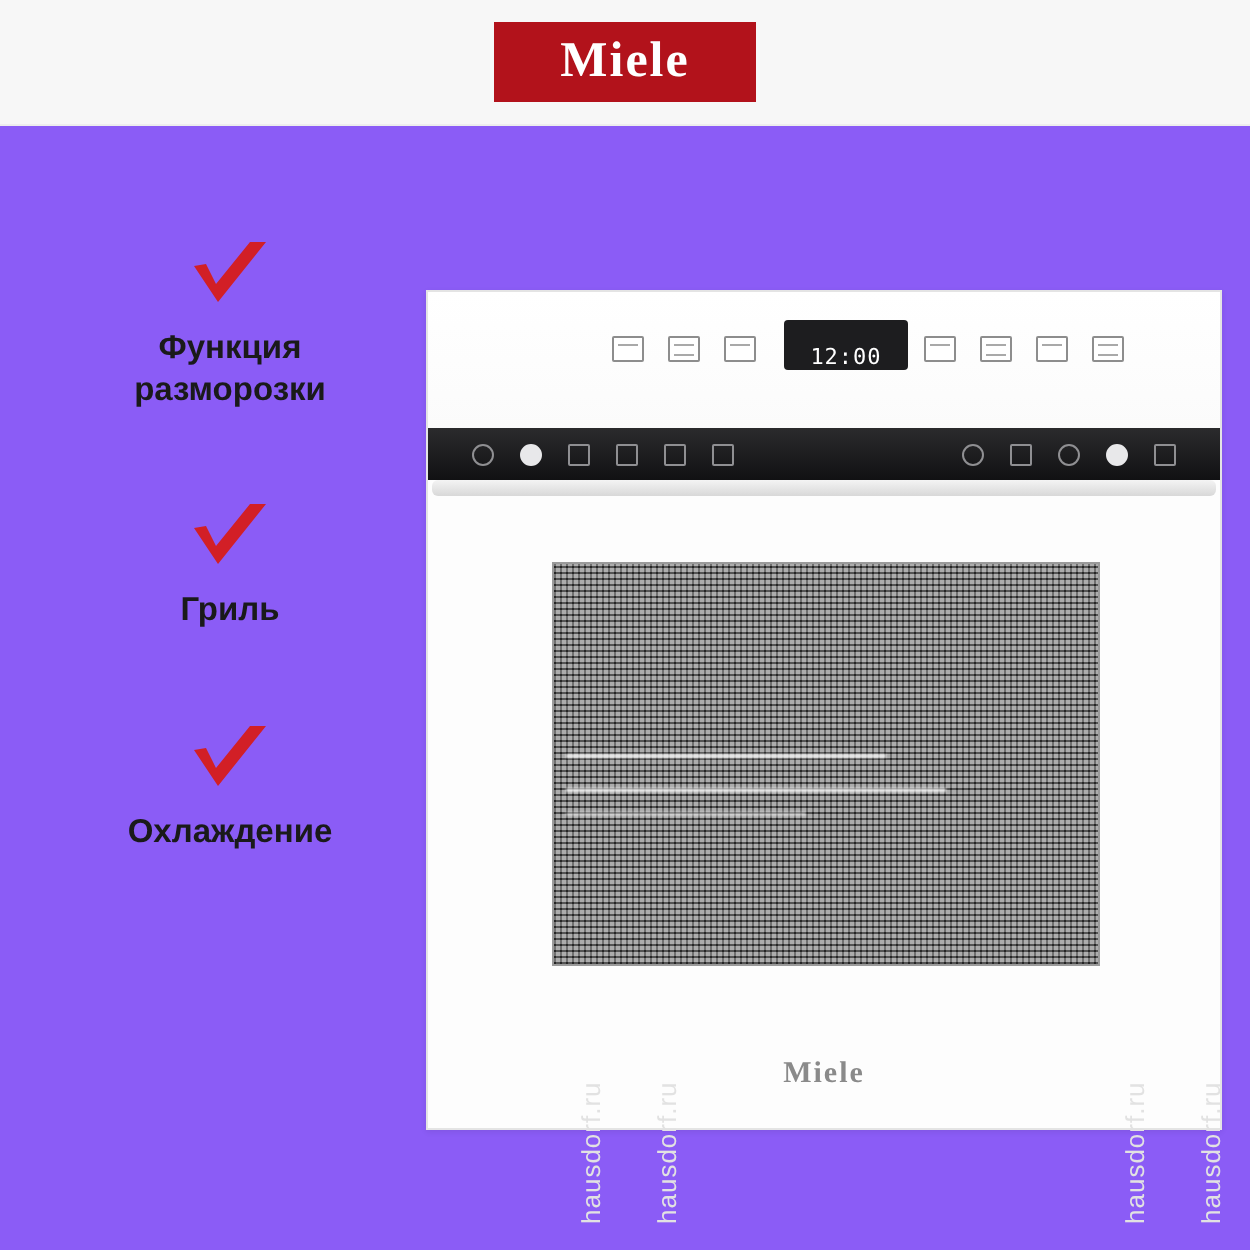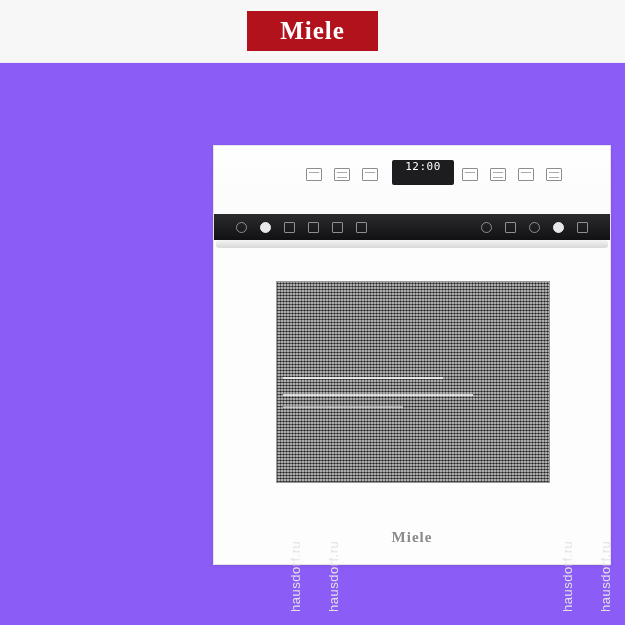--- a/index.html
+++ b/index.html
@@ -130,21 +130,21 @@
   }
   .display {
     position: absolute;
     left: 178px;
     top: 14px;
     width: 62px;
     height: 25px;
     background: #1d1d1f;
     border-radius: 2px;
     display: flex;
-    align-items: flex-start;
+    align-items: flex-end;
     justify-content: center;
   }
   .display .time {
     color: #ffffff;
     font-size: 11px;
     letter-spacing: 0.5px;
     font-family: "DejaVu Sans Mono", monospace;
   }
   .dark-strip {
     position: absolute;
@@ -250,20 +250,45 @@
 <body>
 
 <div class="page">
 
   <div class="top-band">
     <div class="brand-box">
       <span class="brand-text">Miele</span>
     </div>
   </div>
 
+  <div class="features">
+
+    <div class="feature">
+      <svg class="check" viewBox="0 0 40 34">
+        <path d="M2 13 L14 31 L38 1 L30 1 L13 22 L8 12 Z" fill="#d21f26"></path>
+      </svg>
+      <div class="feature-label">Функция
+разморозки</div>
+    </div>
+
+    <div class="feature">
+      <svg class="check" viewBox="0 0 40 34">
+        <path d="M2 13 L14 31 L38 1 L30 1 L13 22 L8 12 Z" fill="#d21f26"></path>
+      </svg>
+      <div class="feature-label">Гриль</div>
+    </div>
+
+    <div class="feature">
+      <svg class="check" viewBox="0 0 40 34">
+        <path d="M2 13 L14 31 L38 1 L30 1 L13 22 L8 12 Z" fill="#d21f26"></path>
+      </svg>
+      <div class="feature-label">Охлаждение</div>
+    </div>
+
+  </div>
 
   <div class="oven">
 
     <div class="panel">
       <div class="icon-row">
         <span class="pic-icon"></span>
         <span class="pic-icon v2"></span>
         <span class="pic-icon"></span>
       </div>
 

